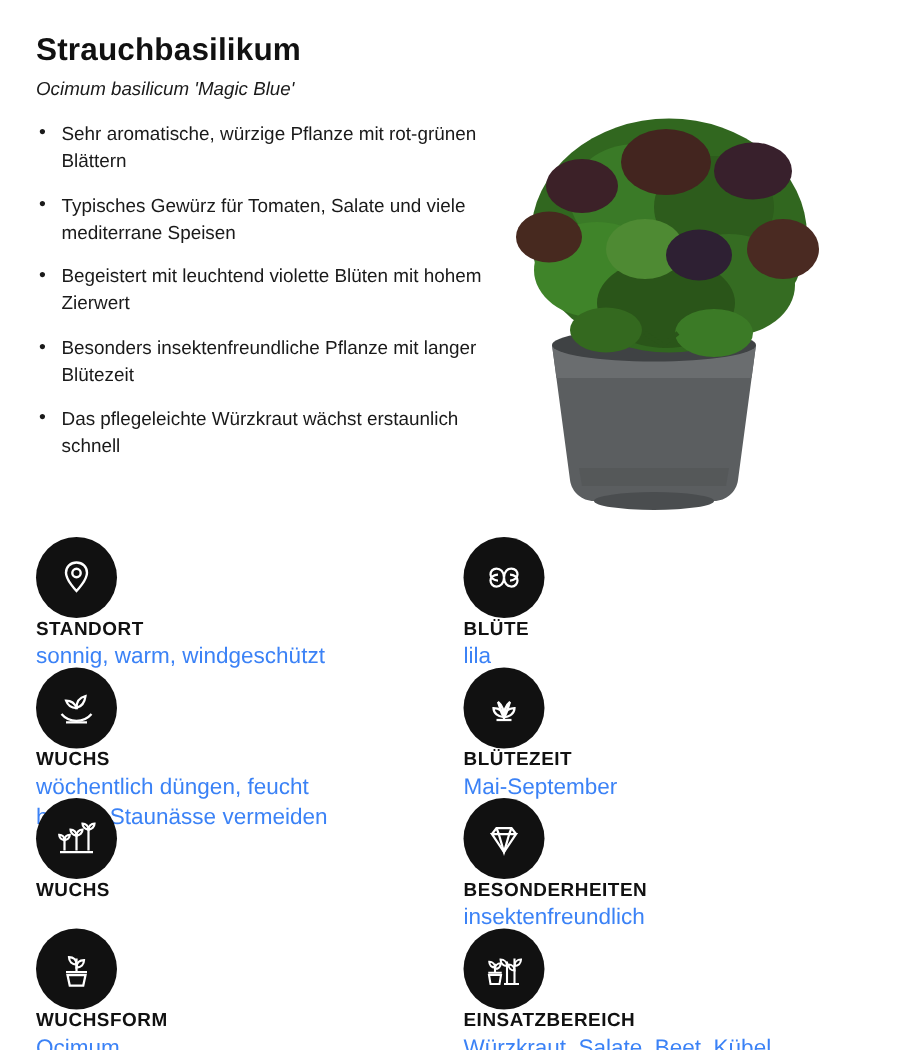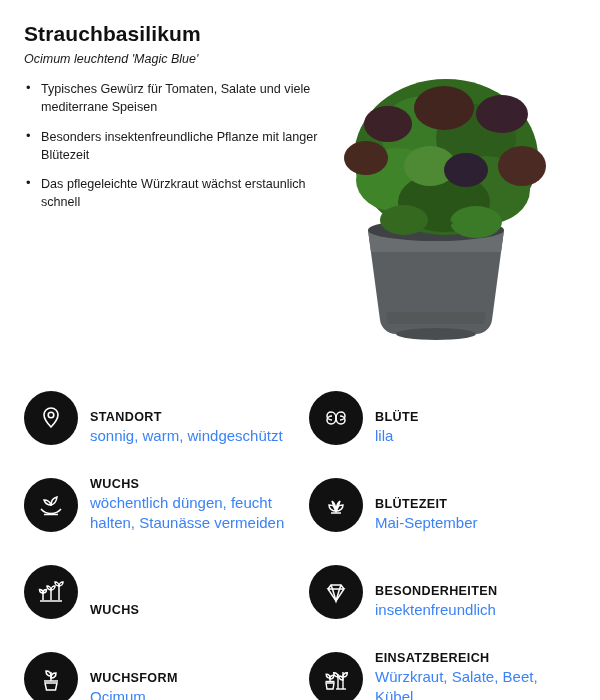--- a/index.html
+++ b/index.html
@@ -93,22 +93,22 @@
     position: absolute;
     left: 24px;
     top: 358px;
     width: 556px;
     display: grid;
     grid-template-columns: 285px 271px;
     grid-auto-rows: 87px;
   }
   .feature {
     display: flex;
-    flex-direction: row;
-    align-items: flex-end;
+    flex-direction: column;
+    align-items: flex-start;
   }
   .circle {
     width: 54px;
     height: 54px;
     flex: 0 0 54px;
     border-radius: 50%;
     background: #111111;
     display: flex;
     align-items: center;
     justify-content: center;
@@ -136,24 +136,26 @@
 </style>
 </head>
 <body>
 
 <div class="page">
 
   <div class="top">
 
     <div class="text-col">
       <h1 class="title">Strauchbasilikum</h1>
-      <div class="subtitle">Ocimum leuchtend 'Magic Blue'</div>
+      <div class="subtitle">Ocimum basilicum 'Magic Blue'</div>
 
       <ul class="bullets">
+        <li>Sehr aromatische, würzige Pflanze mit rot-grünen Blättern</li>
         <li>Typisches Gewürz für Tomaten, Salate und viele mediterrane Speisen</li>
+        <li>Begeistert mit leuchtend violette Blüten mit hohem Zierwert</li>
         <li>Besonders insektenfreundliche Pflanze mit langer Blütezeit</li>
         <li>Das pflegeleichte Würzkraut wächst erstaunlich schnell</li>
       </ul>
     </div>
 
     <div class="image-col">
       <div class="plant-wrap">
         <svg class="plant-svg" width="250" height="280" viewBox="0 0 250 280" xmlns="http://www.w3.org/2000/svg">
 
           <g>

